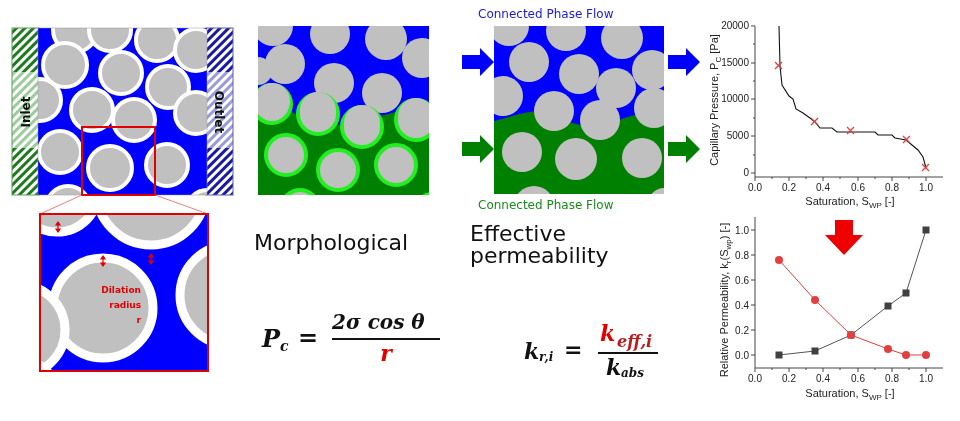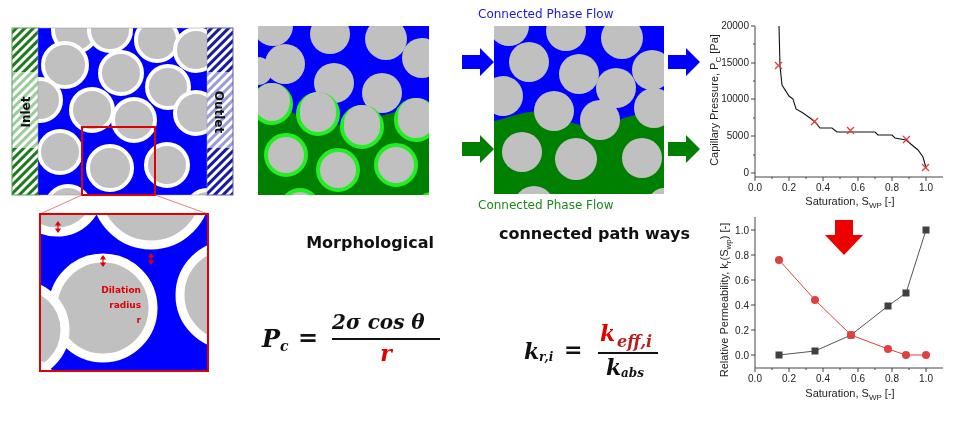--- a/index.html
+++ b/index.html
@@ -1,18 +1,18 @@
 <!DOCTYPE html>
 <html><head>
 <meta charset="utf-8">
 <style>
   html, body { margin:0; padding:0; background:#ffffff; }
   body { width:960px; height:421px; position:relative; overflow:hidden; font-family:"Liberation Sans", sans-serif; }
   .abs { position:absolute; }
-  .heading { font-family:"DejaVu Sans", sans-serif; font-weight:bold; color:#111; text-align:right; font-size:16px; line-height:22px; }
+  .heading { font-family:"DejaVu Sans", sans-serif; font-weight:normal; color:#111; text-align:left; font-size:22px; line-height:22px; }
   .flowlabel { font-family:"DejaVu Sans", sans-serif; font-size:12px; text-align:left; }
   .eq { font-family:"DejaVu Serif", serif; font-weight:bold; font-style:italic; color:#111; }
   .chart-text { font-family:"Liberation Sans", sans-serif; font-size:10px; fill:#222; }
   .axis-title { font-family:"Liberation Sans", sans-serif; font-size:11px; fill:#222; }
 </style>
 </head>
 <body>
 
 <svg class="abs" style="left:0;top:0" width="250" height="421">
   <defs>
@@ -207,21 +207,21 @@
       <circle cx="28" cy="126" r="20"></circle>
       <circle cx="82" cy="133" r="21"></circle>
       <circle cx="148" cy="132" r="20"></circle>
       <circle cx="40" cy="180" r="20"></circle>
       <circle cx="170" cy="178" r="16"></circle>
     </g>
   </g>
 </svg>
 
 <div class="abs heading" style="left:470px;top:223px;width:220px;">
-  <div>connected path ways</div>
+  <div>Effective permeability</div>
 </div>
 
 <div class="abs eq" style="left:524px;top:322px;width:180px;height:64px;">
   <span class="abs" style="left:0;top:16px;font-size:22px;">k</span>
   <span class="abs" style="left:15px;top:28px;font-size:12px;">r,i</span>
   <span class="abs" style="left:40px;top:14px;font-size:22px;font-style:normal;">=</span>
   <span class="abs" style="left:76px;top:-2px;font-size:22px;color:#e00000;">k</span>
   <span class="abs" style="left:93px;top:10px;font-size:16px;color:#b91c1c;">eff,i</span>
   <div class="abs" style="left:74px;top:30px;width:60px;height:2px;background:#111;"></div>
   <span class="abs" style="left:82px;top:32px;font-size:22px;">k</span>

